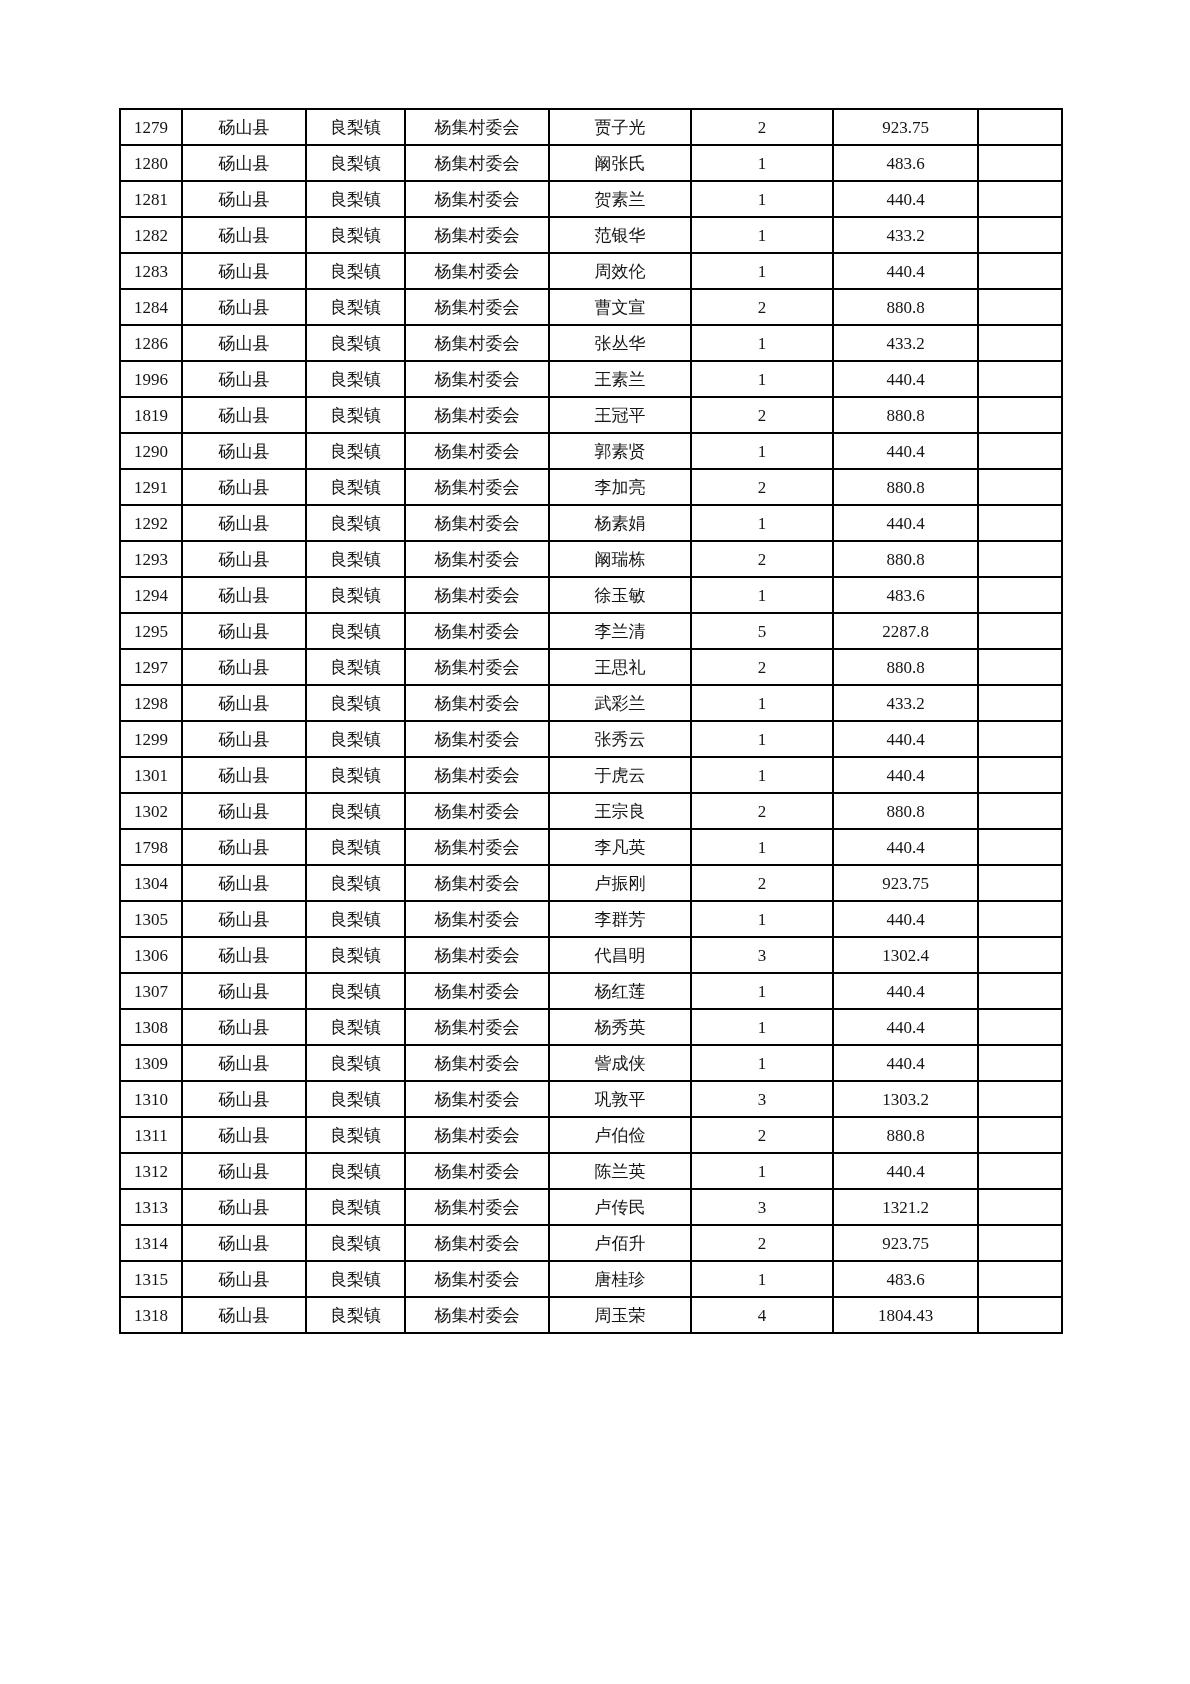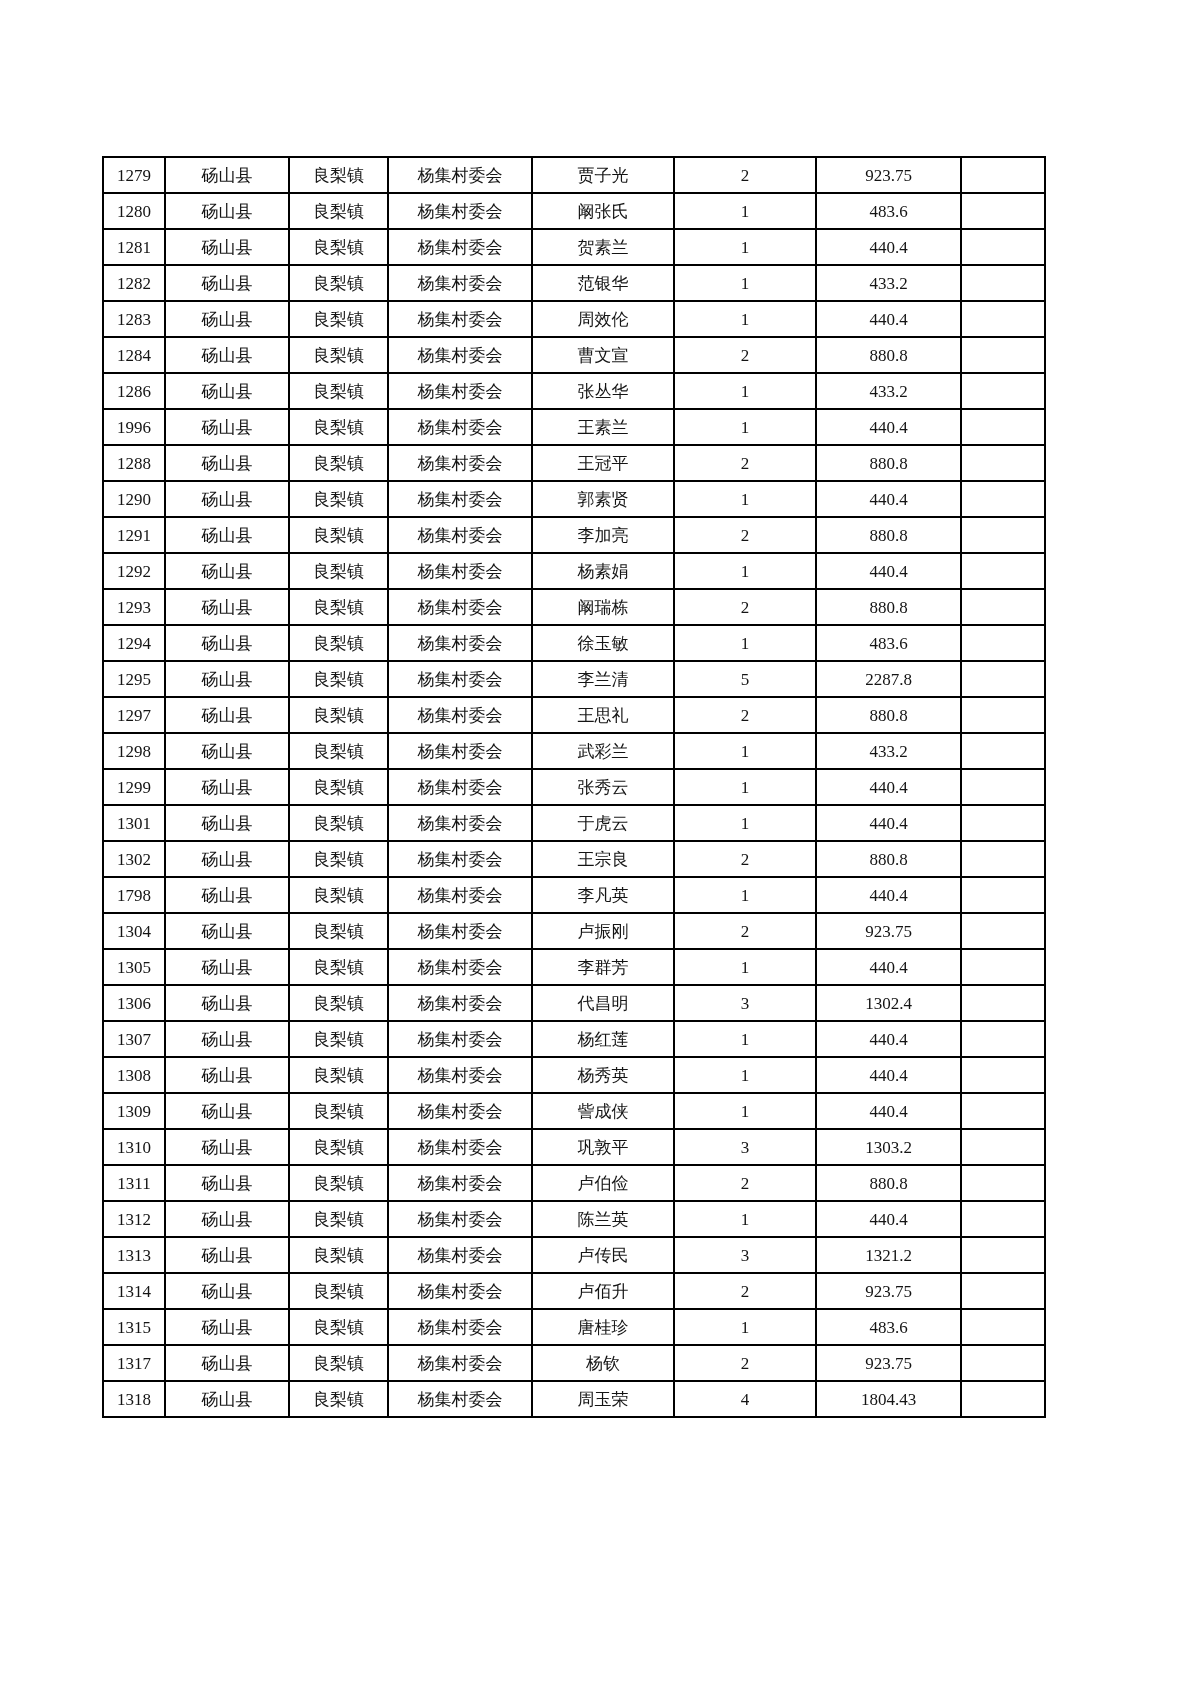--- a/index.html
+++ b/index.html
@@ -16,26 +16,25 @@
   }
   .page {
     position: absolute;
     left: 0; top: 0;
     width: 1190px;
     height: 1684px;
     background: #ffffff;
   }
   table.roster {
     position: absolute;
-    left: 102px;
+    left: 119px;
     top: 108px;
     border-collapse: collapse;
     table-layout: fixed;
     width: 942px;
-    margin-top: 48px;
   }
   table.roster td {
     border: 2px solid #000000;
     height: 32px;
     padding: 0;
     text-align: center;
     vertical-align: middle;
     font-size: 17px;
     line-height: 1;
     white-space: nowrap;
@@ -137,21 +136,21 @@
           <td class="serial">1996</td>
           <td>砀山县</td>
           <td>良梨镇</td>
           <td>杨集村委会</td>
           <td>王素兰</td>
           <td class="count">1</td>
           <td class="amount">440.4</td>
           <td></td>
         </tr>
         <tr>
-          <td class="serial">1288</td>
+          <td class="serial">1819</td>
           <td>砀山县</td>
           <td>良梨镇</td>
           <td>杨集村委会</td>
           <td>王冠平</td>
           <td class="count">2</td>
           <td class="amount">880.8</td>
           <td></td>
         </tr>
         <tr>
           <td class="serial">1290</td>
@@ -384,30 +383,20 @@
           <td></td>
         </tr>
         <tr>
           <td class="serial">1315</td>
           <td>砀山县</td>
           <td>良梨镇</td>
           <td>杨集村委会</td>
           <td>唐桂珍</td>
           <td class="count">1</td>
           <td class="amount">483.6</td>
-          <td></td>
-        </tr>
-        <tr>
-          <td class="serial">1317</td>
-          <td>砀山县</td>
-          <td>良梨镇</td>
-          <td>杨集村委会</td>
-          <td>杨钦</td>
-          <td class="count">2</td>
-          <td class="amount">923.75</td>
           <td></td>
         </tr>
         <tr>
           <td class="serial">1318</td>
           <td>砀山县</td>
           <td>良梨镇</td>
           <td>杨集村委会</td>
           <td>周玉荣</td>
           <td class="count">4</td>
           <td class="amount">1804.43</td>

